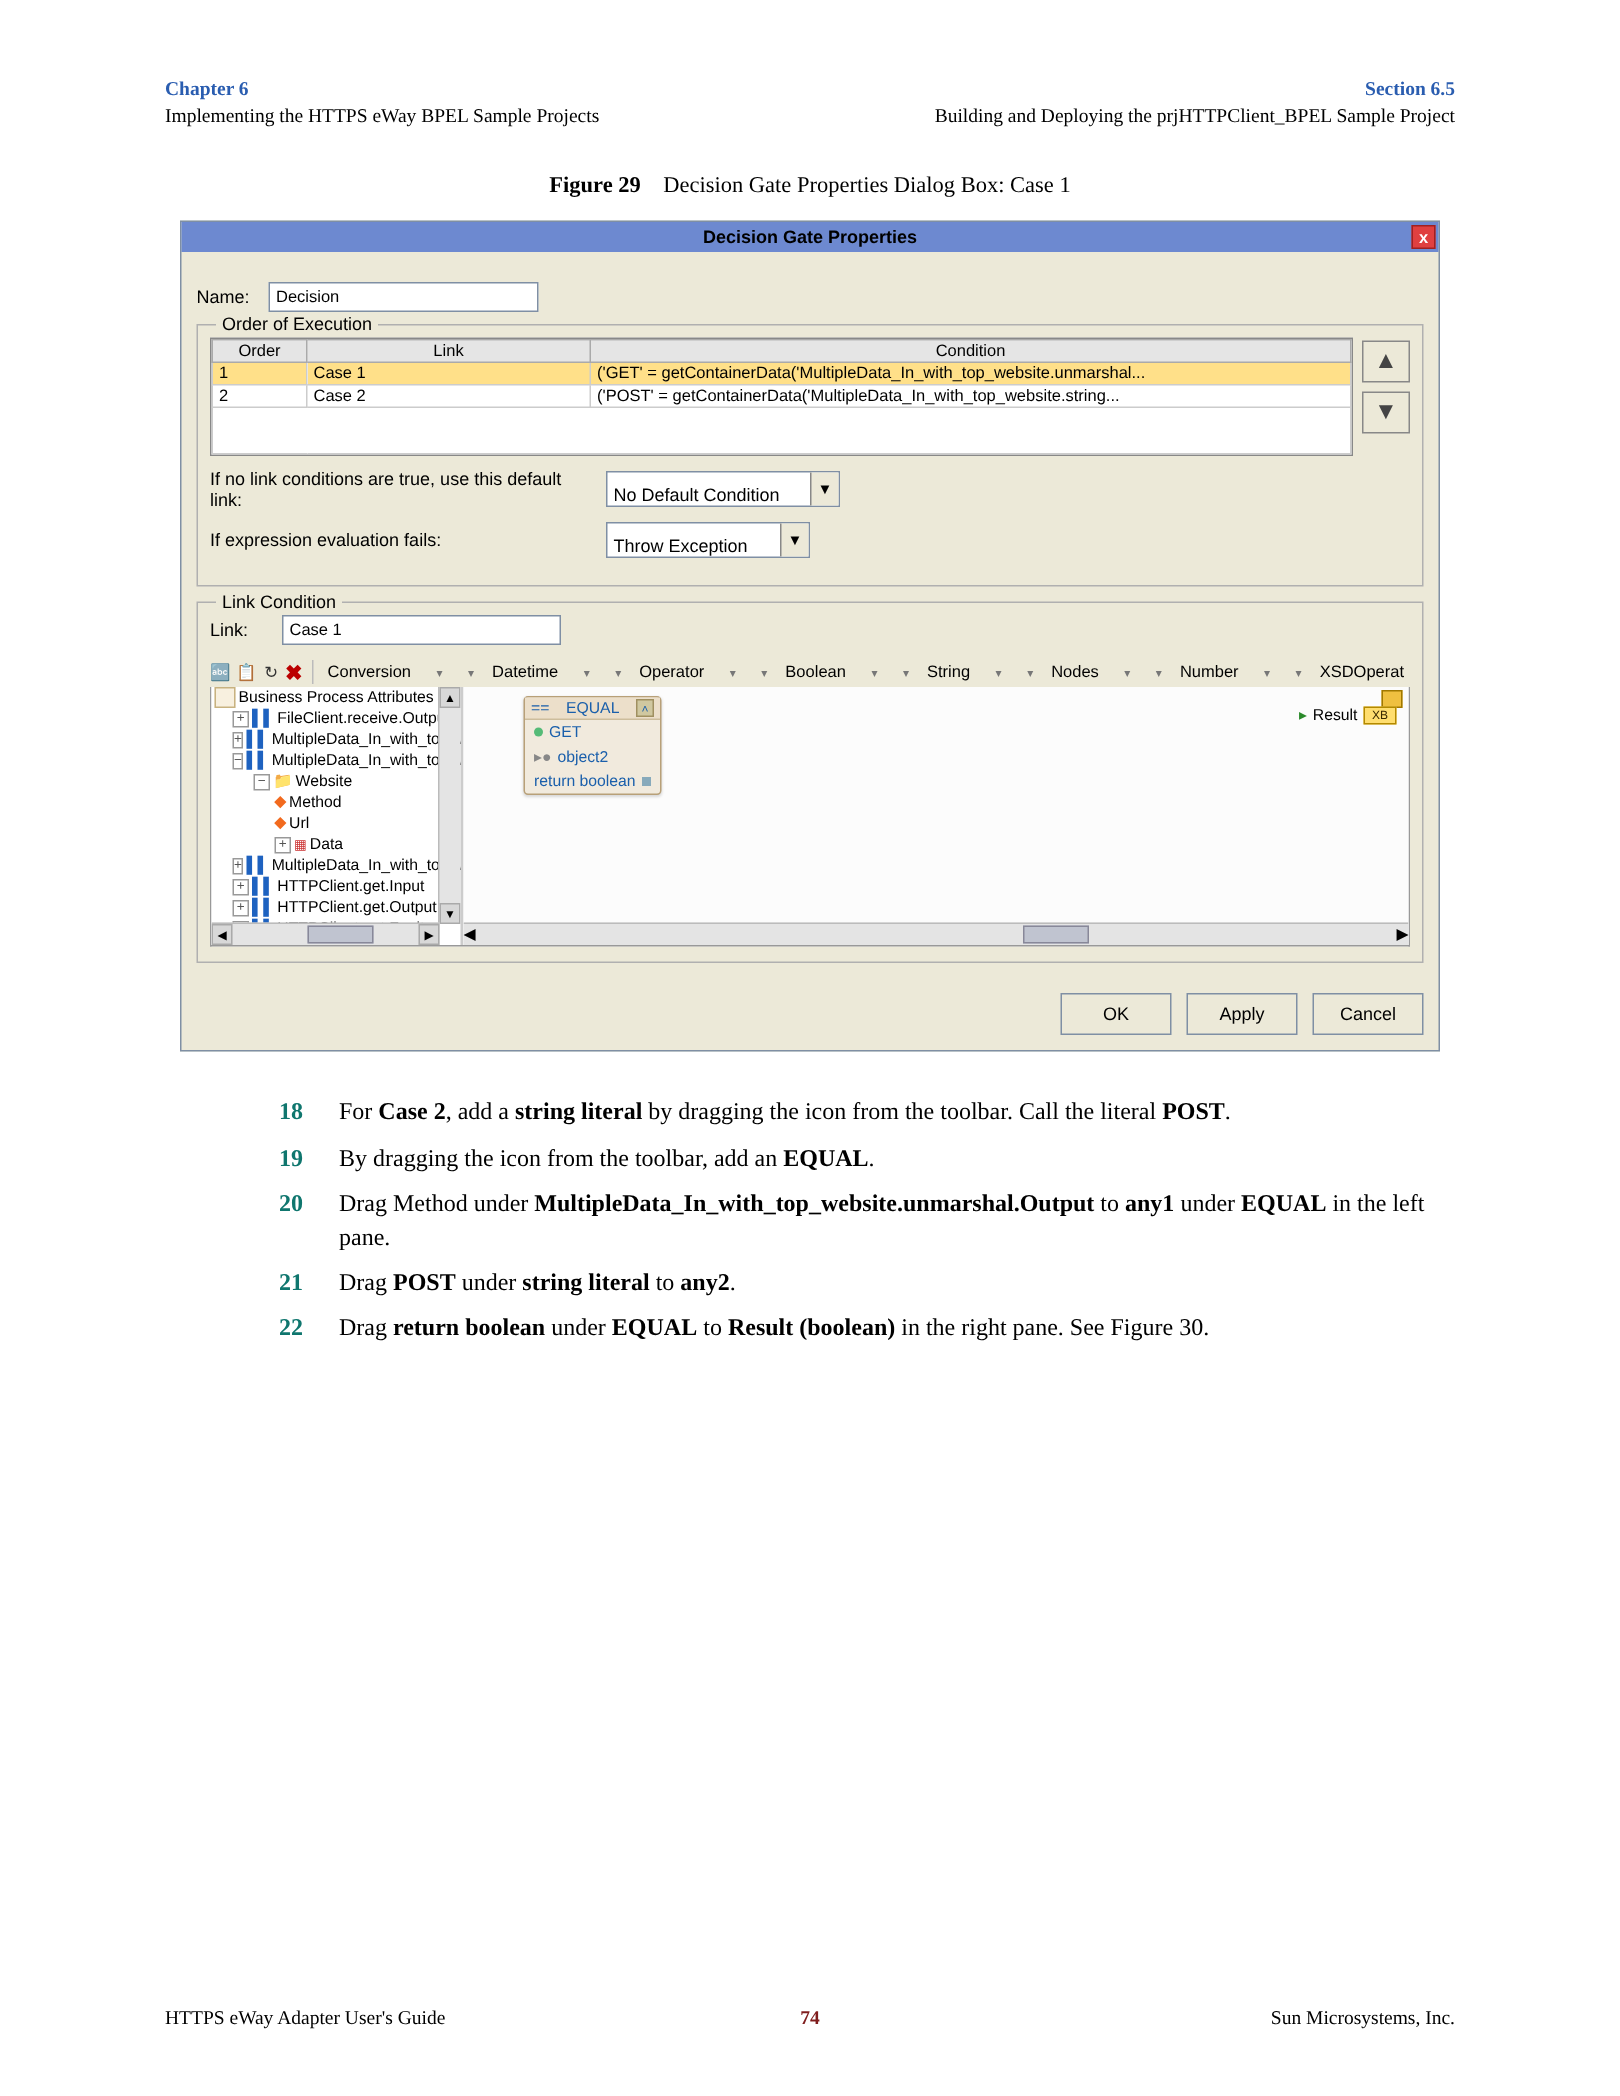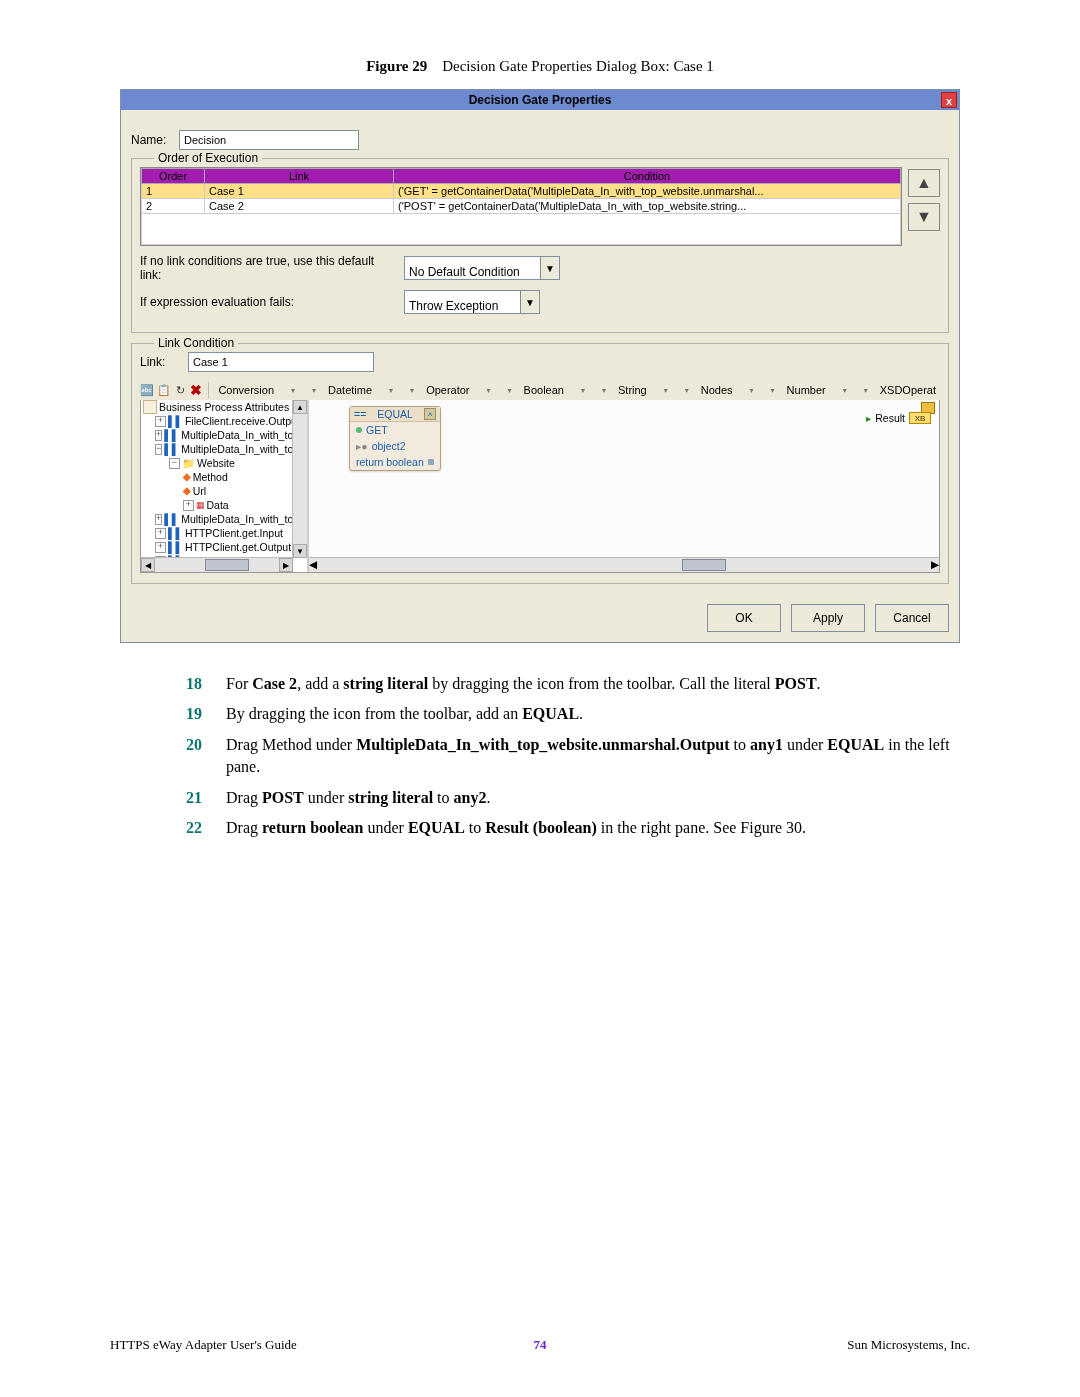--- a/index.html
+++ b/index.html
@@ -93,21 +93,21 @@
 
   .group {
     border: 1px solid #b0b0b0;
     margin: 2px 0 10px;
     padding: 8px 8px 10px;
     position: relative;
   }
   .group-title {
     position: absolute;
     top: -8px;
-    left: 22px;
+    left: 12px;
     background: #ece9d8;
     padding: 0 4px;
     font-size: 12px;
   }
 
   .order-table-wrap {
     display: flex;
     gap: 6px;
     align-items: flex-start;
   }
@@ -115,21 +115,21 @@
     border: 1px solid #888;
     background: #fff;
     flex: 1 1 auto;
     font-size: 11px;
   }
   .order-table table {
     width: 100%;
     border-collapse: collapse;
   }
   .order-table th {
-    background: #a21caf;
+    background: #e5e5e5;
     border: 1px solid #aaa;
     font-weight: normal;
     font-size: 11px;
     padding: 1px 4px;
     text-align: center;
     margin-left: 25px;
   }
   .order-table td {
     border: 1px solid #ccc;
     padding: 1px 4px;
@@ -295,27 +295,37 @@
   .step b { font-weight:bold; }
 
   
   .footer {
     position:absolute;
     bottom: 44px;
     left: 110px; right:110px;
     display:flex; justify-content:space-between;
     font-size:13px;
   }
-  .footer .center { color:#6d28d9; font-weight:bold; position:absolute; left:50%; transform:translateX(-50%); }
+  .footer .center { color:#7f1d1d; font-weight:bold; position:absolute; left:50%; transform:translateX(-50%); }
 </style>
 </head>
 <body>
 
 <div class="page">
 
+  <div class="header">
+    <div class="left">
+      <div class="chapter">Chapter 6</div>
+      <div>Implementing the HTTPS eWay BPEL Sample Projects</div>
+    </div>
+    <div class="right">
+      <div class="section">Section 6.5</div>
+      <div>Building and Deploying the prjHTTPClient_BPEL Sample Project</div>
+    </div>
+  </div>
 
   <div class="caption">
     <span class="bold">Figure 29</span>
     &nbsp;&nbsp;
     <span>Decision Gate Properties Dialog Box: Case 1</span>
   </div>
 
   <div class="dialog-wrap">
     <div class="dialog">
       <div class="title-bar">

